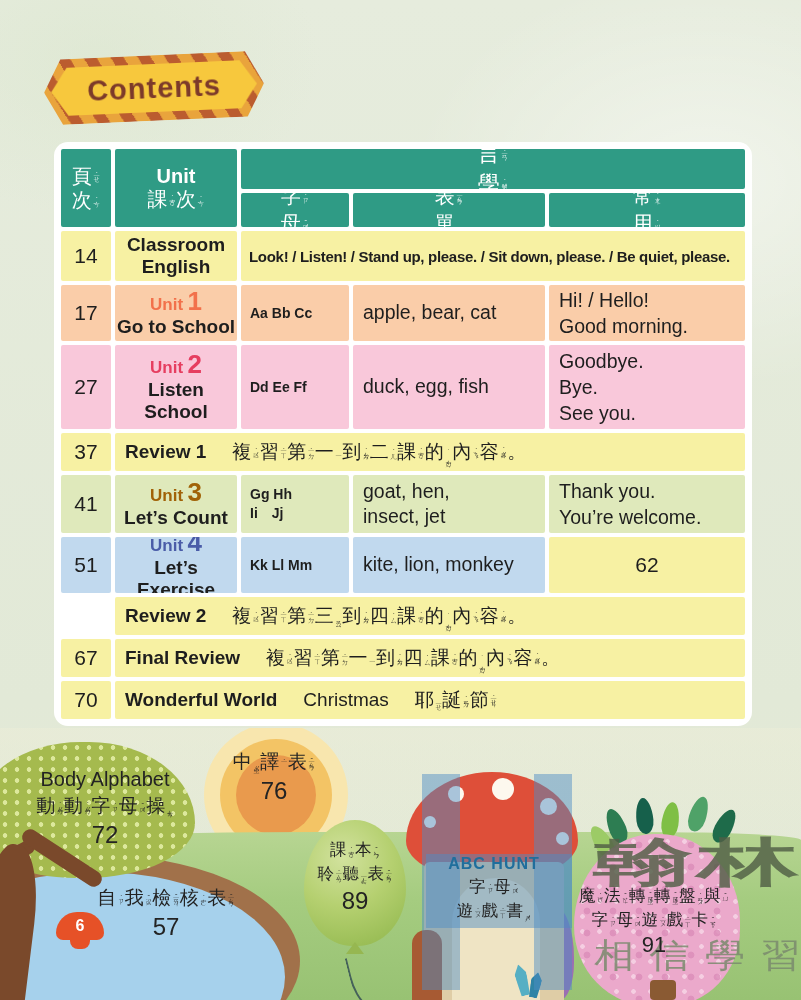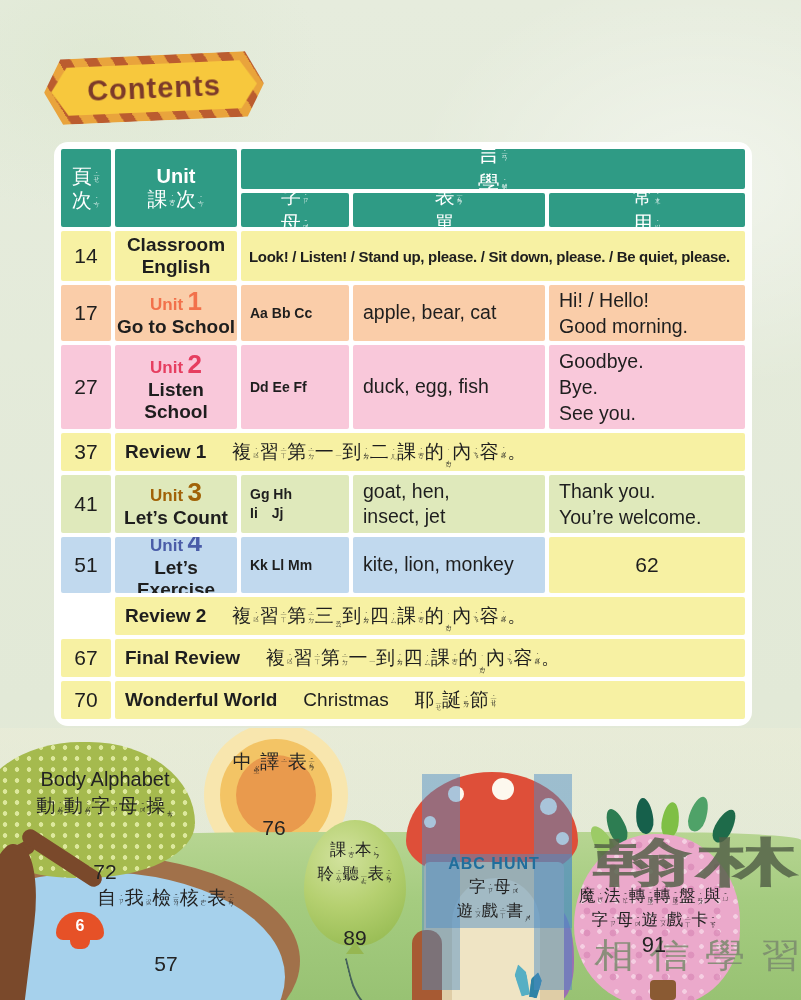--- a/index.html
+++ b/index.html
@@ -136,21 +136,21 @@
   .badge6 { left:56px; top:184px; width:48px; height:28px; background:#e65127;
     border-radius:24px 24px 8px 8px; z-index:10; display:flex; align-items:center; justify-content:center; }
   .badge6 span { color:#fff; font-weight:bold; font-size:16px; }
   .badge6-stem { left:70px; top:210px; width:20px; height:11px; background:#e65127;
     border-radius:0 0 8px 8px; z-index:10; }
 
   .fitem { z-index:11; text-align:center; color:#232323; }
   .fitem .en { font-size:20px; line-height:1.3; }
   .fitem .zh { font-size:19px; line-height:1.45; }
   .fitem .zh-sm { font-size:16.5px; line-height:1.45; }
-  .fitem .num { font-size:21px; line-height:1.25;margin-top:39px; }
+  .fitem .num { font-size:24px; line-height:1.25; }
   .fitem .num-sm { font-size:22px; line-height:1.2; }
   .abc-title { font-size:16px; font-weight:bold; color:#1f6e9c; letter-spacing:1px; line-height:1.3; }
 </style>
 </head>
 <body>
 
 <div class="page">
 
   <div class="banner">
     <div class="banner-inner">

